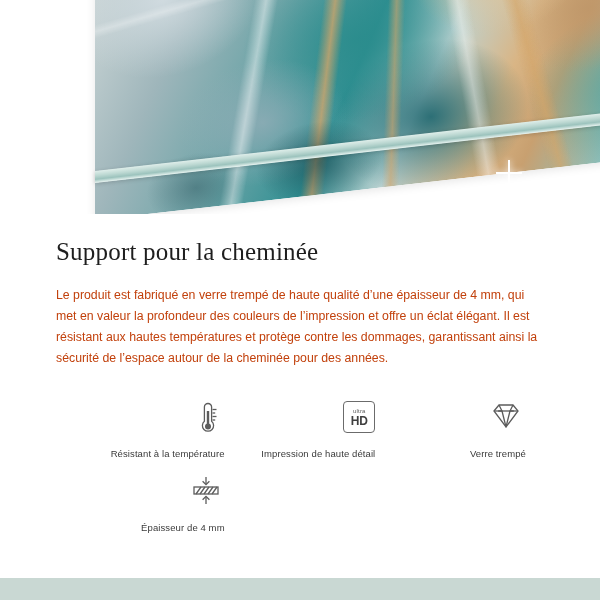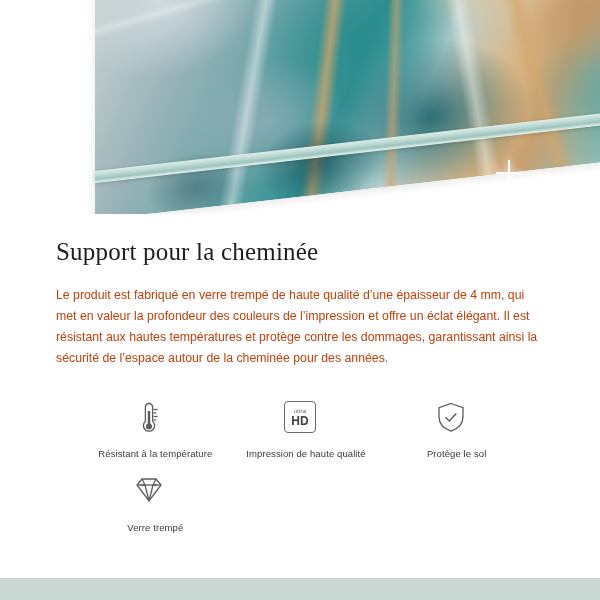--- a/index.html
+++ b/index.html
@@ -131,21 +131,21 @@
   .features {
     margin-top: 26px;
     display: grid;
     grid-template-columns: repeat(3, 1fr);
     row-gap: 10px;
     padding: 0 18px;
   }
   .feature {
     display: flex;
     flex-direction: column;
-    align-items: center;
+    align-items: flex-end;
     justify-content: flex-start;
   }
   .feature-icon {
     height: 44px;
     display: flex;
     align-items: center;
     justify-content: center;
     color: #5c5c5c;
   }
   .feature-label {
@@ -228,45 +228,53 @@
         <div class="feature-label">Résistant à la température</div>
       </div>
 
       <div class="feature">
         <div class="feature-icon">
           <div class="hd-badge">
             <span class="ultra">ultra</span>
             <span class="hd">HD</span>
           </div>
         </div>
-        <div class="feature-label">Impression de haute qualité</div>
-      </div>
-
-      <div class="feature">
-        <div class="feature-icon">
-          <svg width="34" height="38" viewBox="0 0 34 38" fill="none" stroke="#5c5c5c" stroke-width="1.3">
-            <path d="M17 5.5 29 9.6v9.2c0 7.2-5 12-12 14.4-7-2.4-12-7.2-12-14.4V9.6L17 5.5z"></path>
-            <path d="M11.5 19.2l3.8 3.8 7-7.4" stroke-width="1.5"></path>
-          </svg>
-        </div>
-        <div class="feature-label">Protège le sol</div>
-      </div>
+        <div class="feature-label">Impression de haute détail</div>
+      </div>
+
 
       <div class="feature">
         <div class="feature-icon">
           <svg width="40" height="34" viewBox="0 0 40 34" fill="none" stroke="#5c5c5c" stroke-width="1.3">
             <path d="M8 11 13 5h14l5 6-12 16L8 11z"></path>
             <path d="M8 11h24"></path>
             <path d="M13 5l3 6-3.8 0"></path>
             <path d="M27 5l-3 6 3.8 0"></path>
             <path d="M16 11l4 16 4-16"></path>
           </svg>
         </div>
         <div class="feature-label">Verre trempé</div>
       </div>
 
 
+      <div class="feature">
+        <div class="feature-icon">
+          <svg width="38" height="36" viewBox="0 0 38 36" fill="none" stroke="#5c5c5c" stroke-width="1.3">
+            <line x1="19" y1="4" x2="19" y2="11"></line>
+            <path d="M15.6 8.2 19 11.6 22.4 8.2"></path>
+            <rect x="7" y="14" width="24" height="7"></rect>
+            <line x1="9" y1="21" x2="14" y2="14"></line>
+            <line x1="13" y1="21" x2="18" y2="14"></line>
+            <line x1="17" y1="21" x2="22" y2="14"></line>
+            <line x1="21" y1="21" x2="26" y2="14"></line>
+            <line x1="25" y1="21" x2="30" y2="14"></line>
+            <line x1="19" y1="31" x2="19" y2="24"></line>
+            <path d="M15.6 26.8 19 23.4 22.4 26.8"></path>
+          </svg>
+        </div>
+        <div class="feature-label">Épaisseur de 4 mm</div>
+      </div>
 
     </div>
   </div>
 
   <div class="bottom-bar"></div>
 </div>
 
 </body></html>

